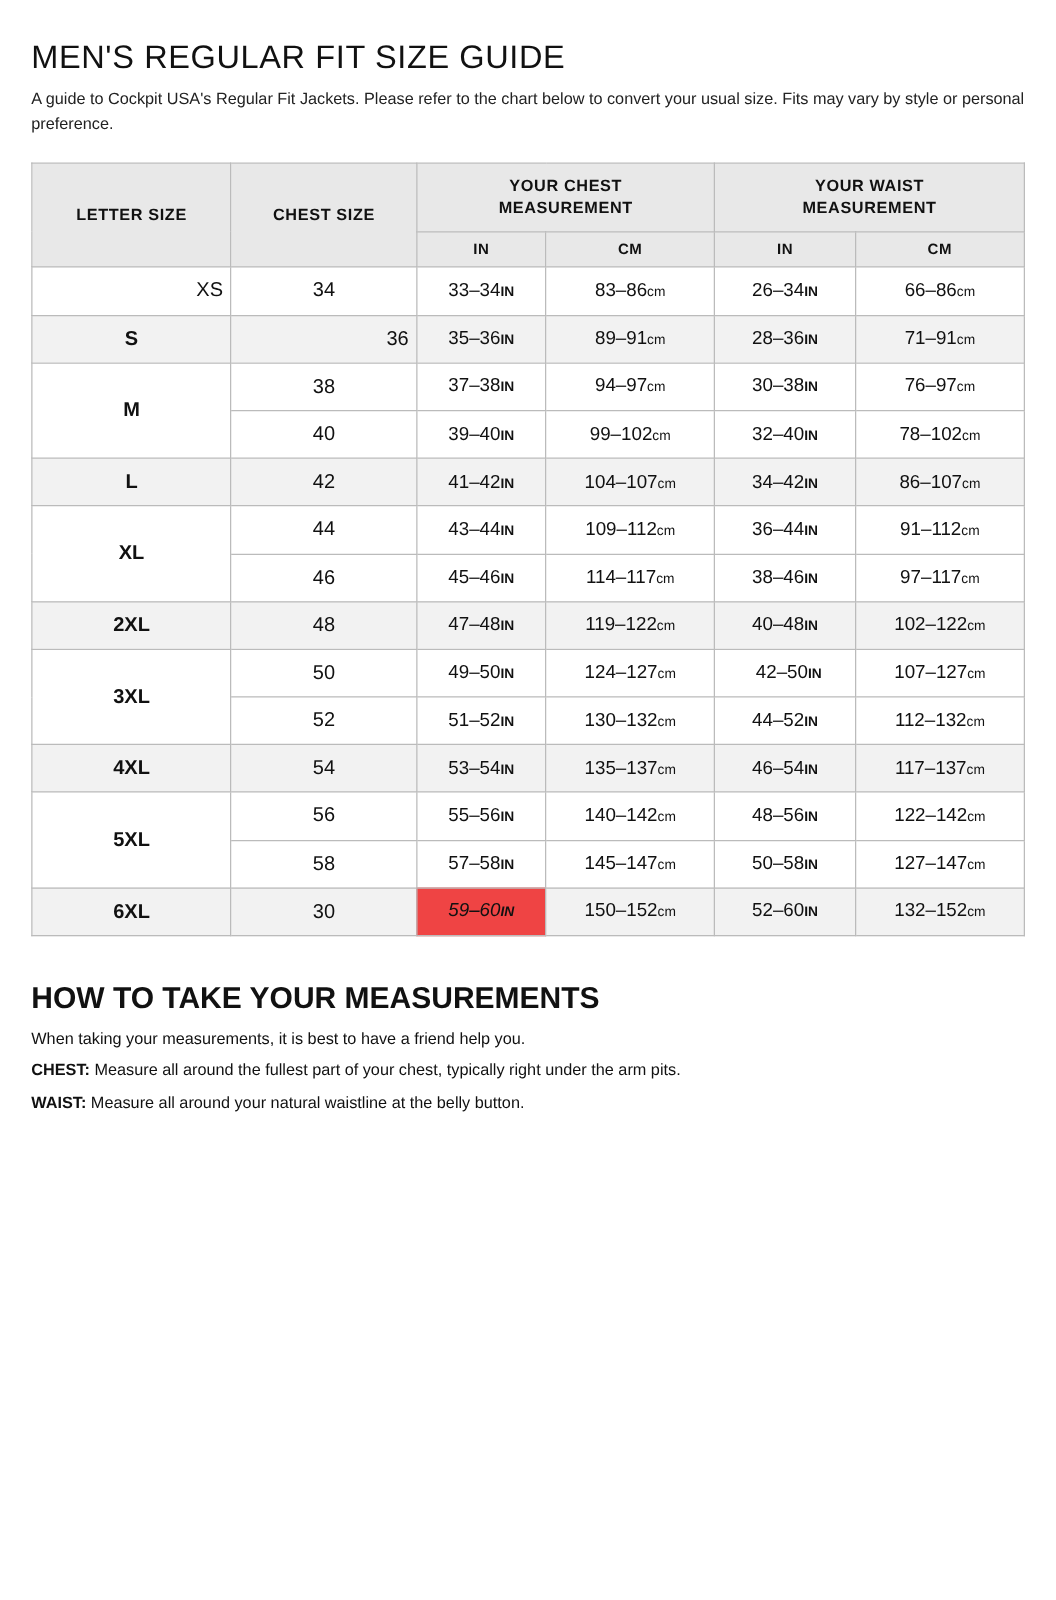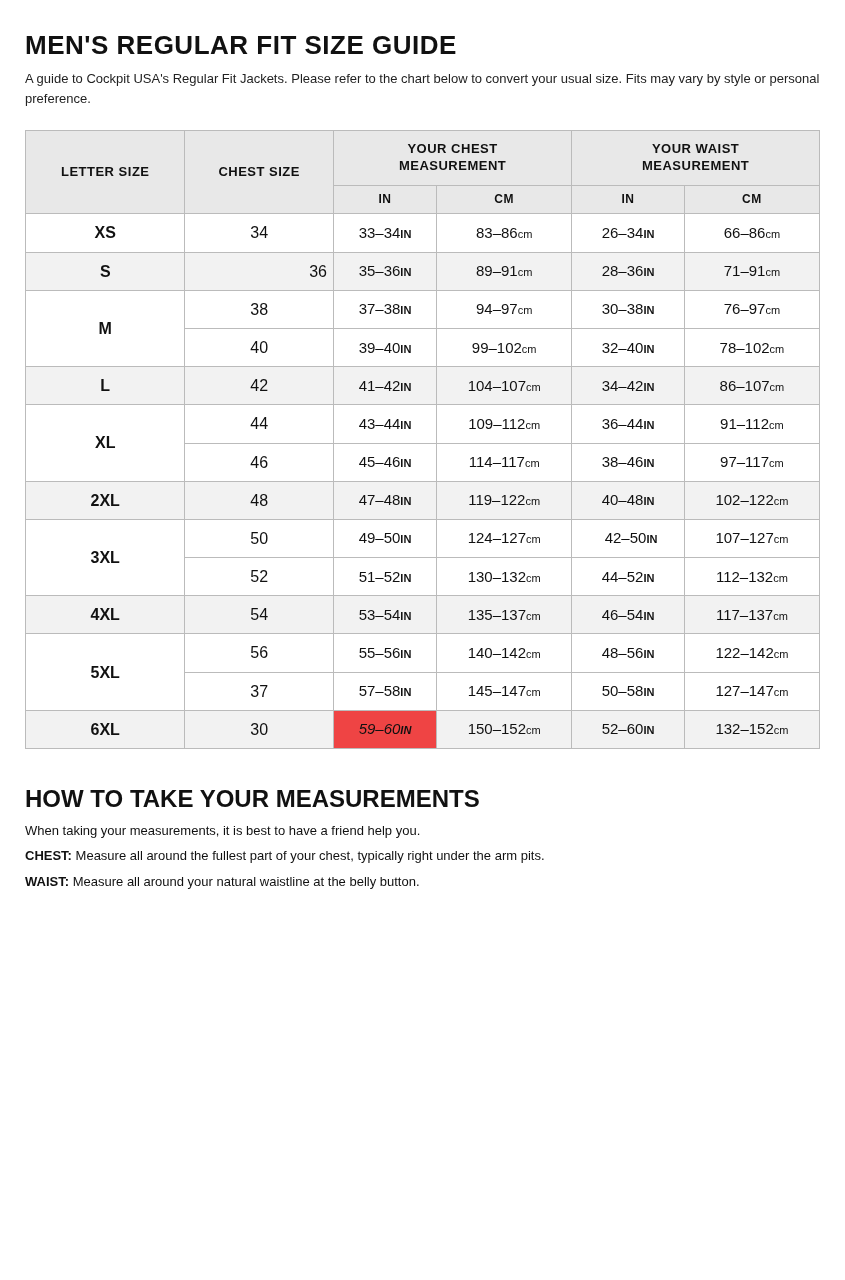--- a/index.html
+++ b/index.html
@@ -6,21 +6,21 @@
     body {
       background: #ffffff;
       font-family: Arial, Helvetica, sans-serif;
       width: 845px;
       min-height: 1280px;
       padding: 30px 25px;
       color: #111;
     }
     .page-title {
       font-size: 26px;
-      font-weight: 700;
+      font-weight: 400;
       text-transform: uppercase;
       margin-bottom: 8px;
       letter-spacing: 0.5px;
     }
     .page-subtitle {
       font-size: 13px;
       color: #222;
       margin-bottom: 22px;
       line-height: 1.5;
     }
@@ -101,21 +101,21 @@
     <tr>
       <th class="sub-th">IN</th>
       <th class="sub-th">CM</th>
       <th class="sub-th">IN</th>
       <th class="sub-th">CM</th>
     </tr>
   </thead>
   <tbody id="table-body">
 
   <tr style="background: rgb(255, 255, 255);">
-        <td style="font-weight: 700; font-size: 16px; background: rgb(255, 255, 255);">XS</td>
+        <td style="font-weight: 400; font-size: 16px; background: rgb(255, 255, 255); text-align: right;">XS</td>
         <td style="font-size: 16px; background: rgb(255, 255, 255);">34</td>
         <td style="background: rgb(255, 255, 255);">33–34<span style="font-size:11px;font-weight:700;">IN</span></td>
         <td style="background: rgb(255, 255, 255);">83–86<span style="font-size:11px;">cm</span></td>
         <td style="background: rgb(255, 255, 255);">26–34<span style="font-size:11px;font-weight:700;">IN</span></td>
         <td style="background: rgb(255, 255, 255);">66–86<span style="font-size:11px;">cm</span></td>
       </tr>
       <tr style="background: rgb(242, 242, 242);">
         <td style="font-weight: 700; font-size: 16px; background: rgb(242, 242, 242);">S</td>
         <td style="font-size: 16px; background: rgb(242, 242, 242); text-align: right;">36</td>
         <td style="background: rgb(242, 242, 242);">35–36<span style="font-size:11px;font-weight:700;">IN</span></td>
@@ -194,21 +194,21 @@
       </tr>
       <tr style="background: rgb(255, 255, 255);">
         <td rowspan="2" style="font-weight: 700; font-size: 16px; background: rgb(255, 255, 255);">5XL</td>
         <td style="font-size: 16px; background: rgb(255, 255, 255);">56</td>
         <td style="background: rgb(255, 255, 255);">55–56<span style="font-size:11px;font-weight:700;">IN</span></td>
         <td style="background: rgb(255, 255, 255);">140–142<span style="font-size:11px;">cm</span></td>
         <td style="background: rgb(255, 255, 255);">48–56<span style="font-size:11px;font-weight:700;">IN</span></td>
         <td style="background: rgb(255, 255, 255);">122–142<span style="font-size:11px;">cm</span></td>
       </tr>
       <tr style="background: rgb(255, 255, 255);">
-        <td style="font-size: 16px; background: rgb(255, 255, 255);">37</td>
+        <td style="font-size: 16px; background: rgb(255, 255, 255);">58</td>
         <td style="background: rgb(255, 255, 255);">57–58<span style="font-size:11px;font-weight:700;">IN</span></td>
         <td style="background: rgb(255, 255, 255);">145–147<span style="font-size:11px;">cm</span></td>
         <td style="background: rgb(255, 255, 255);">50–58<span style="font-size:11px;font-weight:700;">IN</span></td>
         <td style="background: rgb(255, 255, 255);">127–147<span style="font-size:11px;">cm</span></td>
       </tr>
       <tr style="background: rgb(242, 242, 242);">
         <td style="font-weight: 700; font-size: 16px; background: rgb(242, 242, 242);">6XL</td>
         <td style="font-size: 16px; background: rgb(242, 242, 242);">30</td>
         <td style="background: #ef4444; font-style: italic;">59–60<span style="font-size:11px;font-weight:700;">IN</span></td>
         <td style="background: rgb(242, 242, 242);">150–152<span style="font-size:11px;">cm</span></td>

